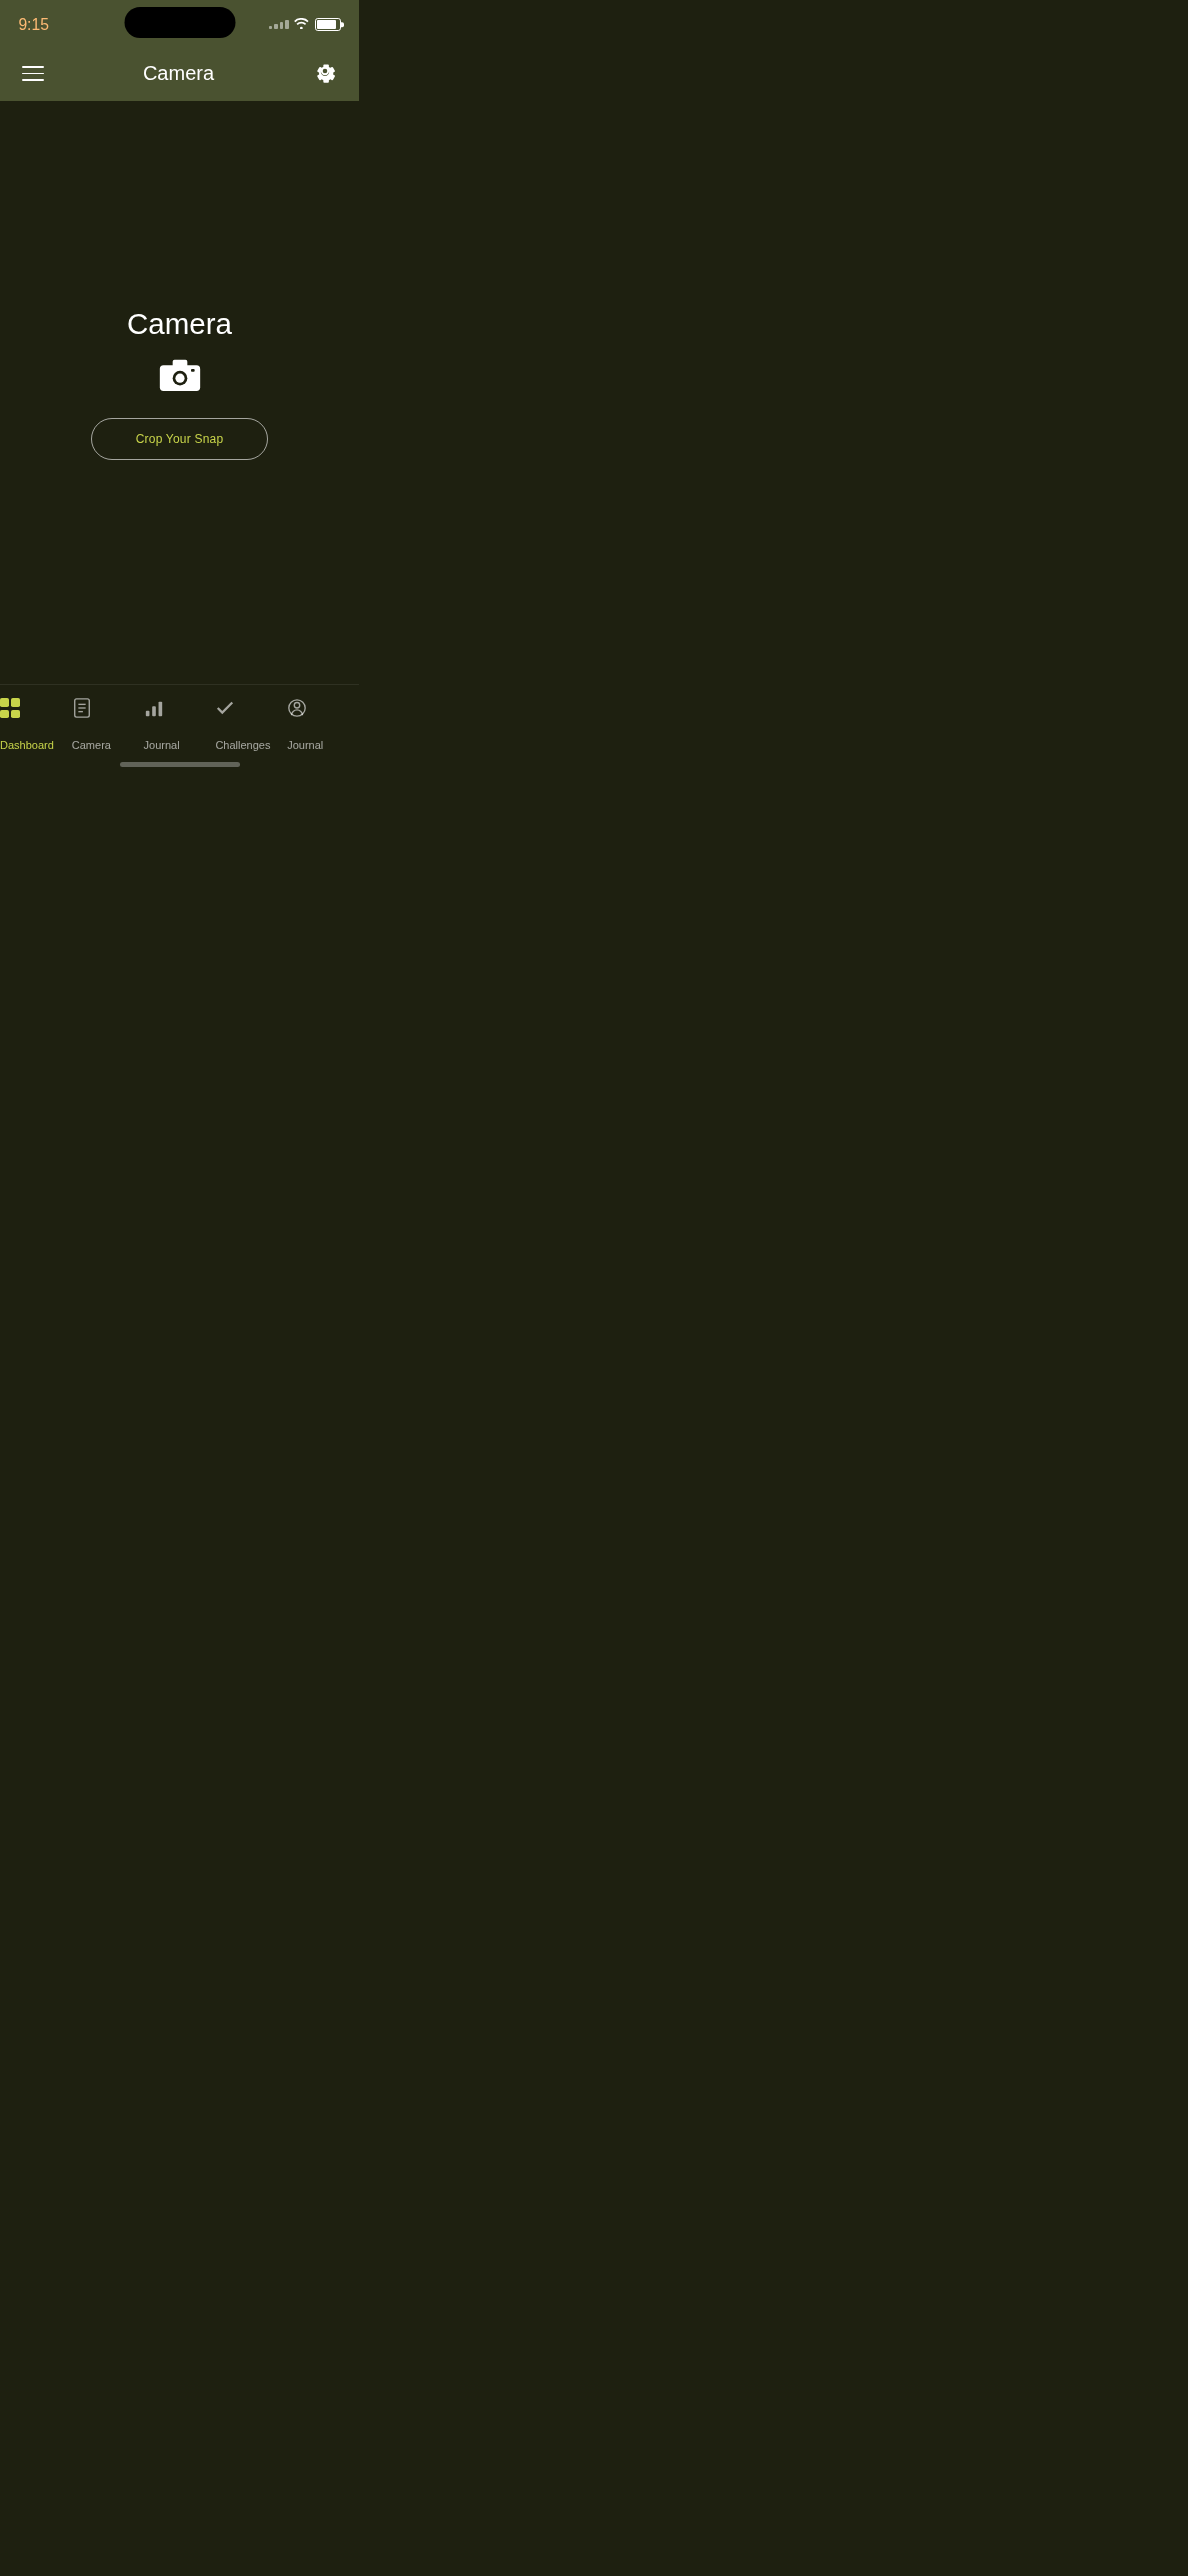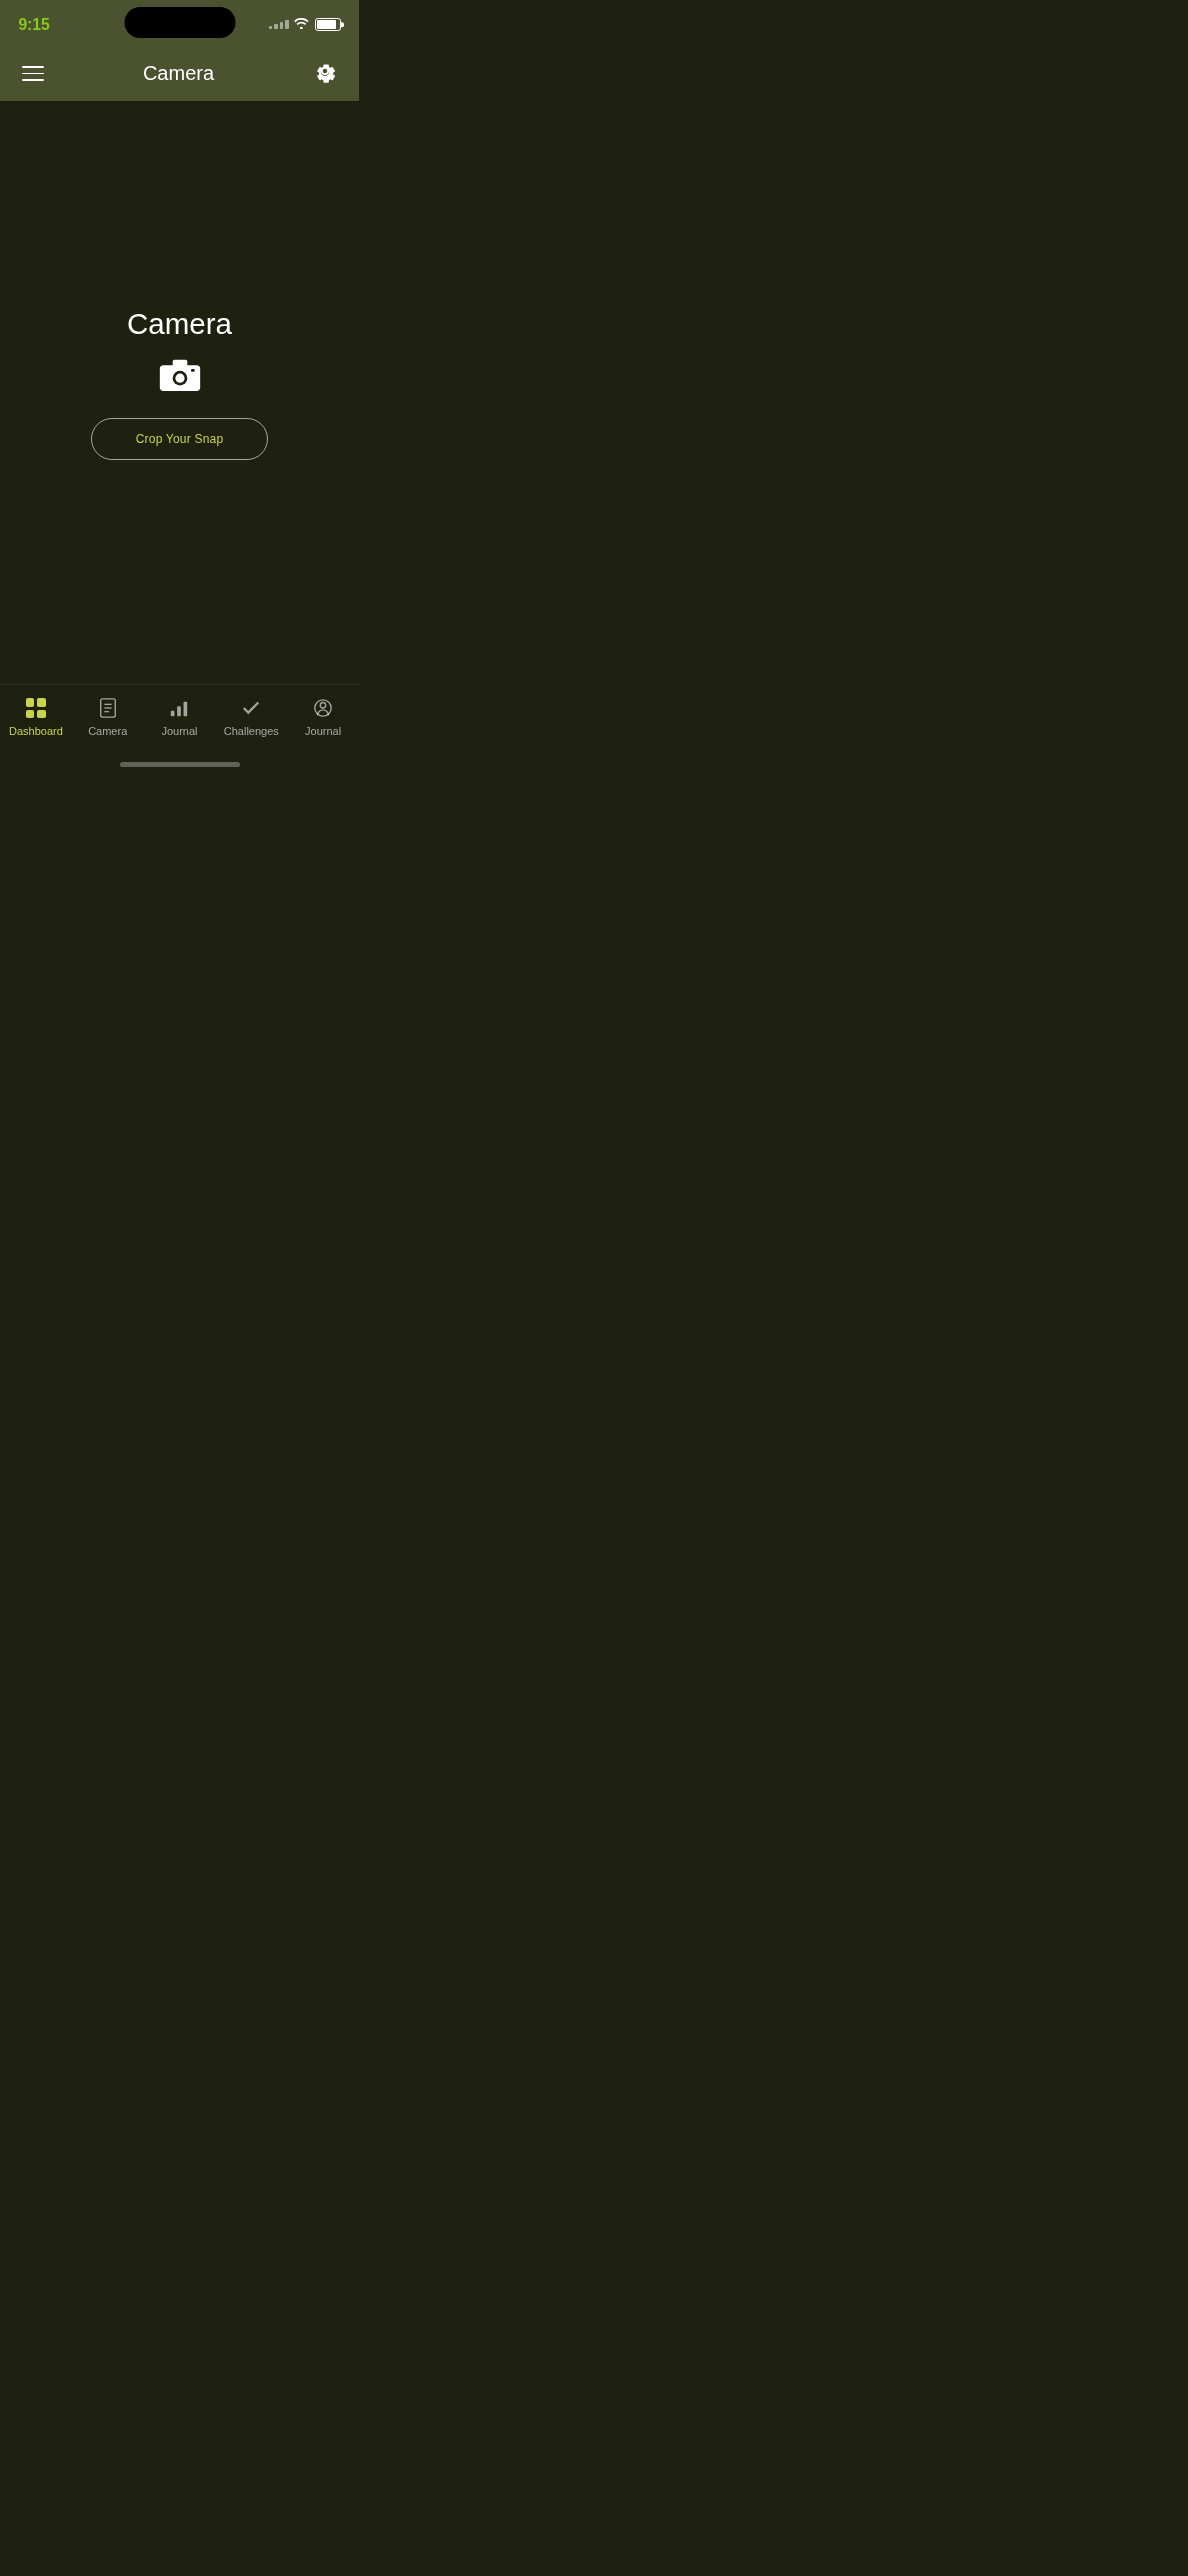--- a/index.html
+++ b/index.html
@@ -27,22 +27,22 @@
       display: flex;
       align-items: center;
       justify-content: space-between;
       padding: 11px 18.4px 7.4px;
       height: 46px;
       flex-shrink: 0;
     }
 
     .status-time {
       font-size: 15.7px;
-      font-weight: 700;
-      color: #84cc16;
+      font-weight: 400;
+      color: #fdba74;
     }
 
     .dynamic-island {
       background-color: #000;
       border-radius: 18.4px;
       width: 111px;
       height: 31px;
       position: absolute;
       left: 50%;
       transform: translateX(-50%);
@@ -186,22 +186,22 @@
       justify-content: space-around;
       padding: 11px 0 7.4px;
       height: 78px;
       flex-shrink: 0;
       border-top: 0.9px solid rgba(255,255,255,0.08);
     }
 
     .nav-item {
       display: flex;
       flex-direction: column;
-      align-items: center;
-      gap: 5px;
+      align-items: flex-start;
+      gap: 19px;
       cursor: pointer;
       flex: 1;
     }
 
     .nav-icon {
       font-size: 20px;
       color: rgba(255,255,255,0.6);
       line-height: 1;
       display: flex;
       align-items: center;

